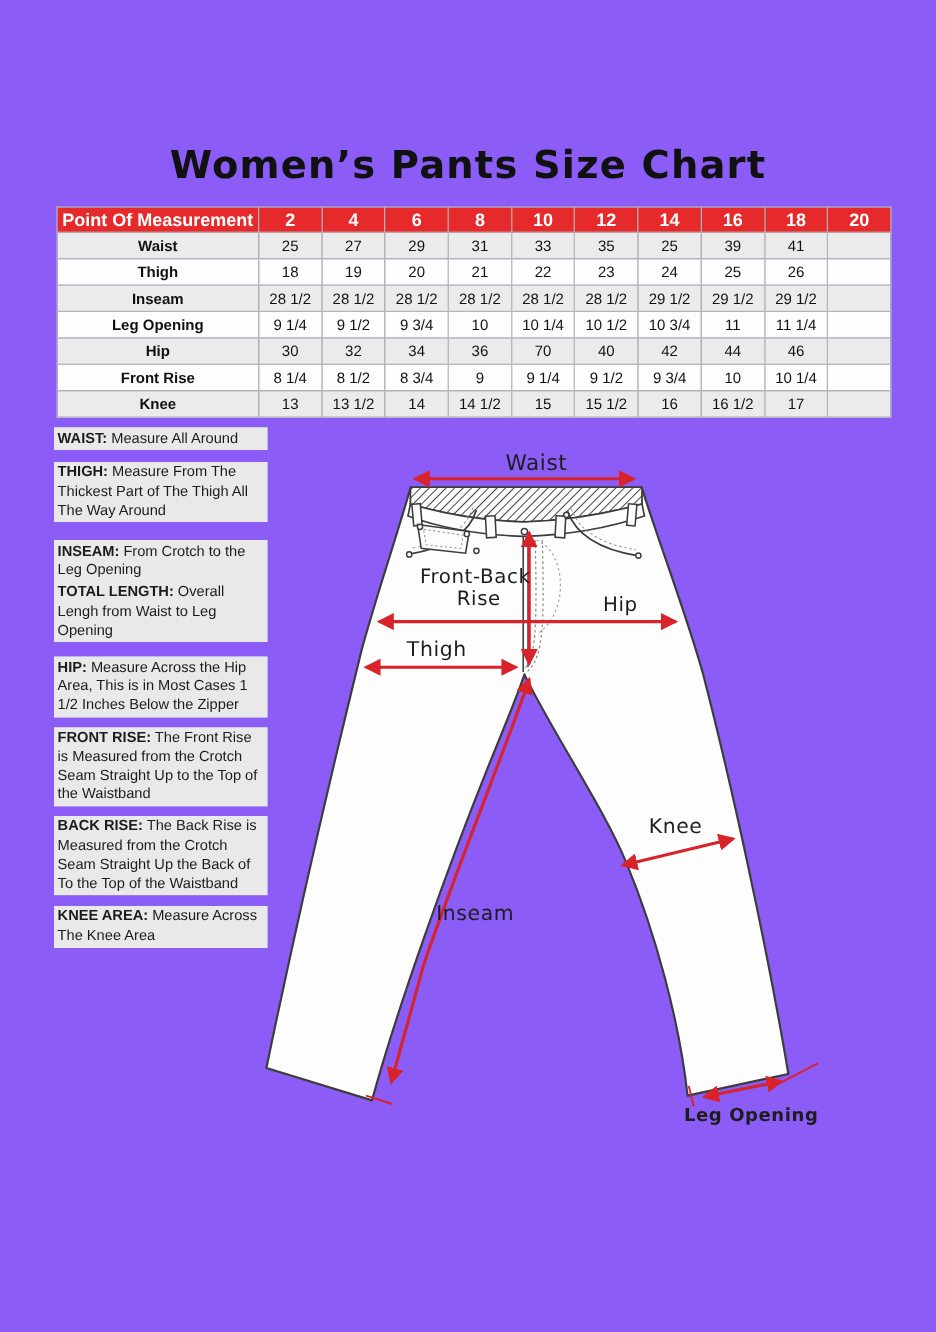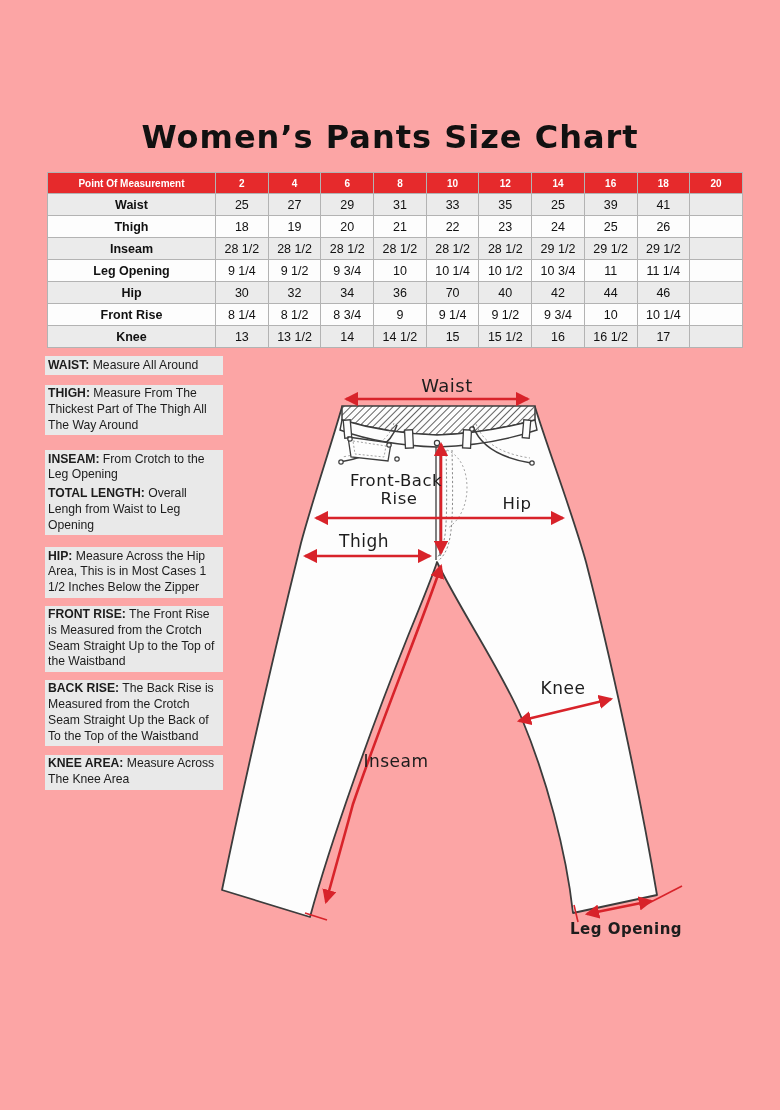--- a/index.html
+++ b/index.html
@@ -1,28 +1,28 @@
 <!DOCTYPE html>
 <html><head>
 <meta charset="utf-8">
 <style>
   html,body{margin:0;padding:0;}
   body{background:#e9e9e9;font-family:"Liberation Sans","DejaVu Sans",sans-serif;}
-  #page{position:relative;width:780px;height:1110px;background:#fca5a5;overflow:hidden;margin:0 auto;}
+  #page{position:relative;width:780px;height:1110px;background:#8b5cf6;overflow:hidden;margin:0 auto;}
 
   
   #title{position:absolute;left:0;top:118px;width:780px;text-align:center;
          font-family:"DejaVu Sans",sans-serif;font-size:32px;font-weight:600;
          letter-spacing:1px;color:#111;}
 
   
   #size-table{position:absolute;left:47px;top:172px;width:695px;border-collapse:collapse;
               table-layout:fixed;font-family:"Liberation Sans",sans-serif;}
   #size-table th,#size-table td{border:1px solid #b3b3b3;text-align:center;padding:0;}
-  #size-table thead th{background:#e62a2c;color:#fff;font-size:10px;font-weight:bold;height:20px;}
+  #size-table thead th{background:#e62a2c;color:#fff;font-size:15px;font-weight:bold;height:20px;}
   #size-table tbody th{font-size:12.5px;font-weight:bold;color:#111;height:21px;}
   #size-table tbody td{font-size:12.5px;color:#111;height:21px;}
   #size-table tbody tr:nth-child(odd){background:#ebebeb;}
   #size-table tbody tr:nth-child(even){background:#fdfdfd;}
 
   
   #defs-col{position:absolute;left:45px;top:356px;width:178px;}
   .def-block{background:#e9e9e9;color:#1c1c1c;font-size:12.2px;line-height:15.8px;
              padding:1.5px 3px;box-sizing:border-box;width:178px;}
   .def-block b{font-weight:bold;}

